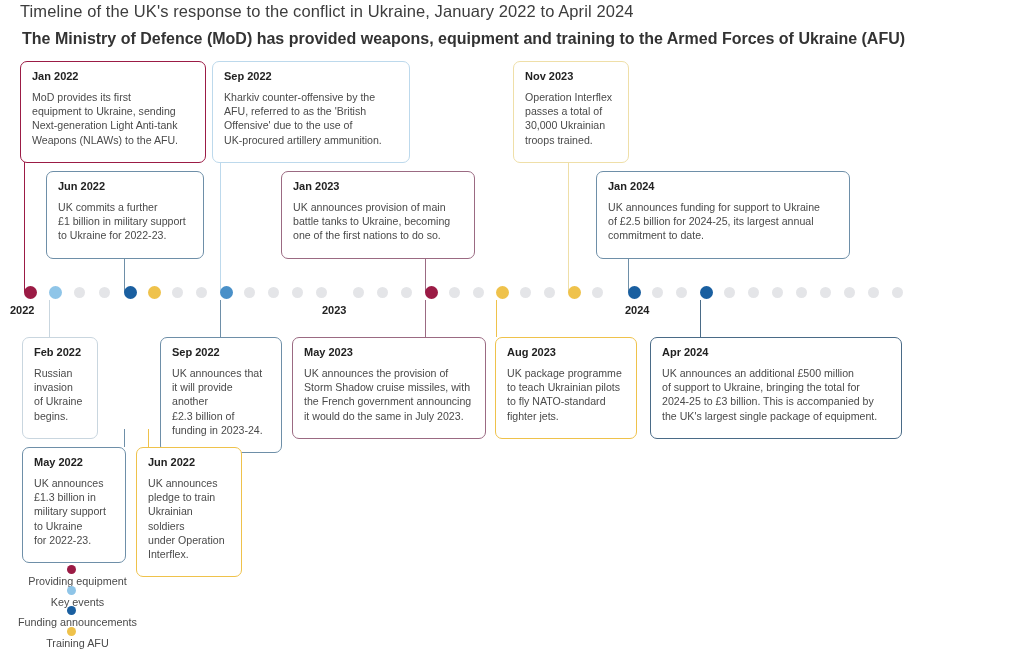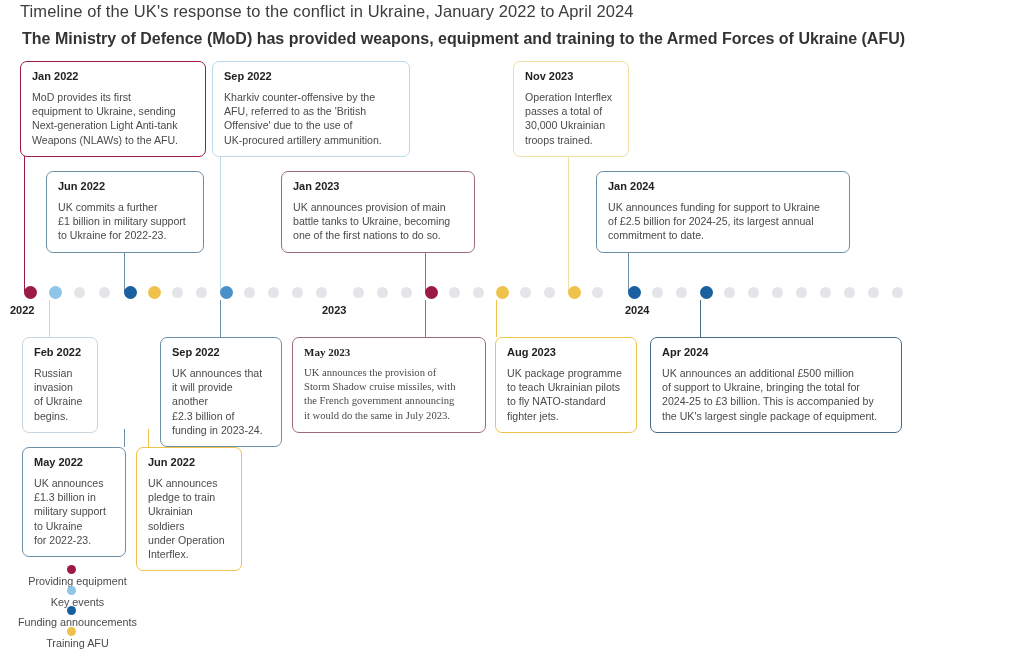--- a/index.html
+++ b/index.html
@@ -30,21 +30,21 @@
     color: #333333;
     line-height: 16px;
   }
 
   
   .card {
     position: absolute;
     background: #ffffff;
     border: 1.3px solid #cccccc;
     border-radius: 7px;
-    padding: 8px 11px 9px 11px;
+    padding: 8px 11px 15px 11px;
   }
   .card .card-date {
     font-size: 11px;
     font-weight: 700;
     color: #222222;
     margin-bottom: 7px;
     line-height: 13px;
   }
   .card .card-body {
     font-size: 10.6px;
@@ -168,21 +168,21 @@
 of Ukraine
 begins.</div>
       </div>
       <div class="card" style="left: 160px; top: 337px; width: 122px; min-height: 92px; border-color: rgb(110, 143, 168);">
         <div class="card-date">Sep 2022</div>
         <div class="card-body">UK announces that
 it will provide another
 £2.3 billion of
 funding in 2023-24.</div>
       </div>
-      <div class="card" style="left: 292px; top: 337px; width: 194px; min-height: 92px; border-color: rgb(155, 106, 130); font-family: Liberation Serif, serif;">
+      <div class="card" style="left: 292px; top: 337px; width: 194px; min-height: 92px; border-color: rgb(155, 106, 130);">
         <div class="card-date">May 2023</div>
         <div class="card-body">UK announces the provision of
 Storm Shadow cruise missiles, with
 the French government announcing
 it would do the same in July 2023.</div>
       </div>
       <div class="card" style="left: 495px; top: 337px; width: 142px; min-height: 92px; border-color: rgb(239, 194, 75);">
         <div class="card-date">Aug 2023</div>
         <div class="card-body">UK package programme
 to teach Ukrainian pilots

